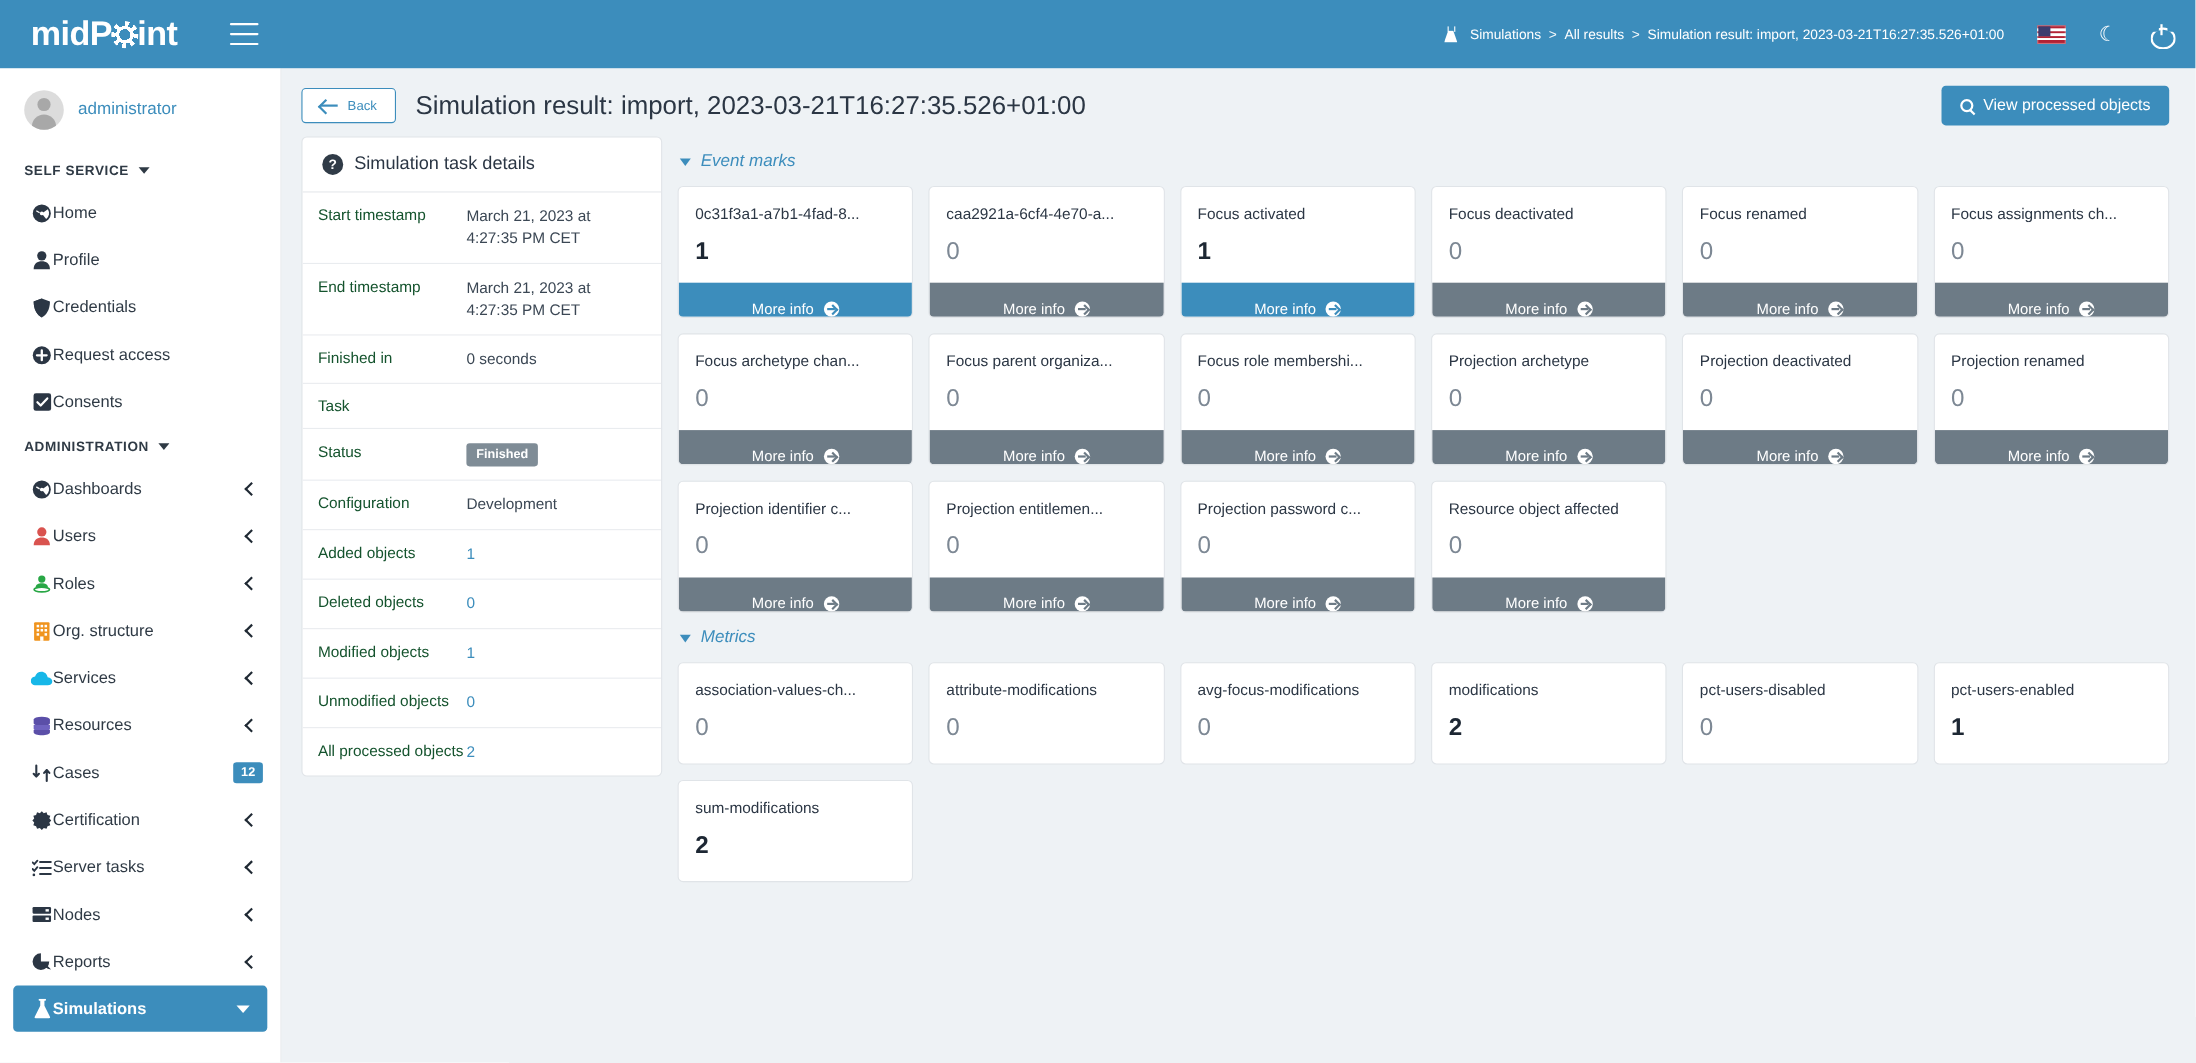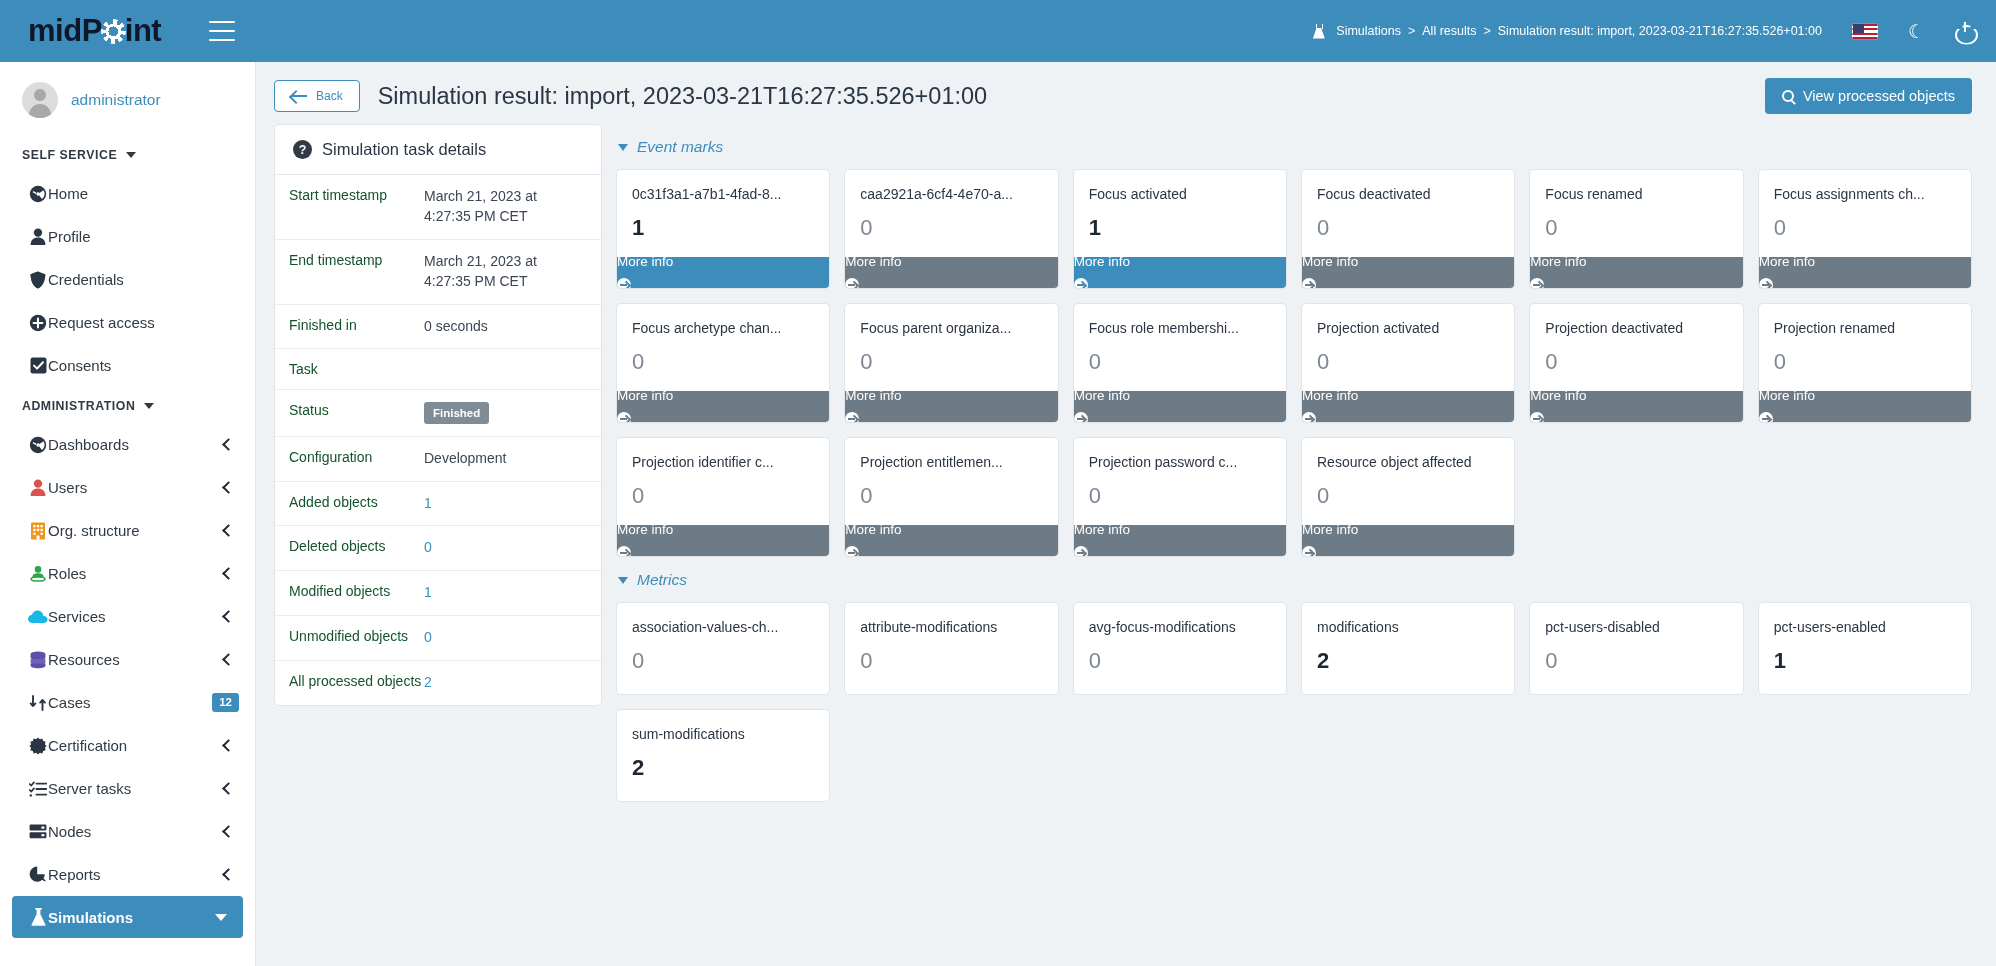--- a/index.html
+++ b/index.html
@@ -18,21 +18,21 @@
 
   
   .topbar {
     height: 62px; min-height: 62px;
     background: #3c8dbc;
     display: flex; align-items: center;
     padding: 0 22px 0 28px;
     position: relative;
   }
   .logo {
-    color: #0f172a; font-size: 31px; font-weight: bold;
+    color: #ffffff; font-size: 31px; font-weight: bold;
     letter-spacing: -0.5px; display: flex; align-items: center;
   }
   .logo .gearo {
     display: inline-block; width: 21px; height: 21px;
     border-radius: 50%;
     background:
       radial-gradient(circle, #3c8dbc 0 5px, #ffffff 5px 8px, #3c8dbc 8px);
     position: relative; margin: 0 1px;
     vertical-align: middle;
   }
@@ -244,22 +244,22 @@
   .card .cname {
     font-size: 14px; color: #2b3644; padding: 16px 15px 0 15px;
     white-space: nowrap; overflow: hidden; text-overflow: ellipsis;
   }
   .card .cval {
     font-size: 22px; padding: 13px 15px 16px 15px; color:#7d8894; font-weight: 400;
   }
   .card .cval.hot { color:#1d2733; font-weight: bold; }
   .card .mbtn {
     margin-top:auto; background:#6d7b86; color:#fff; border:none;
-    display:flex; align-items:flex-start; justify-content:center; gap:9px;
-    height: 31px; font-size: 13.5px; cursor:pointer; width:100%;flex-direction:column;
+    display:flex; align-items:flex-end; justify-content:center; gap:9px;
+    height: 31px; font-size: 13.5px; cursor:pointer; width:100%;
   }
   .card .mbtn.blue { background:#3c8dbc; }
   .arr-circ {
     width: 14px;height:14px;border-radius:50%;background:#fff;position:relative;flex-shrink:0;
   }
   .arr-circ::before{
     content:""; position:absolute; left:3px; top:6px; width:7px;height:2px;background:#6d7b86;
   }
   .arr-circ::after{
     content:""; position:absolute; left:5.5px; top:4.2px; width:4.5px;height:4.5px;
@@ -383,20 +383,31 @@
         <span class="chev-l"></span>
       </div>
       <div class="navitem">
         <span class="ic">
             <svg width="16" height="17" viewBox="0 0 16 17">
               <circle cx="8" cy="4.6" r="4.2" fill="#d9534f"></circle>
               <path d="M0.6 17 C0.6 11.6 4 9.6 8 9.6 C12 9.6 15.4 11.6 15.4 17 Z" fill="#d9534f"></path>
             </svg>
           </span>
         <span class="label">Users</span>
+        <span class="chev-l"></span>
+      </div>
+      <div class="navitem">
+        <span class="ic">
+            <svg width="18" height="18" viewBox="0 0 18 18">
+              <circle cx="9" cy="4.4" r="3.3" fill="#28a745"></circle>
+              <path d="M3.4 12 C3.4 9.2 6 8.2 9 8.2 C12 8.2 14.6 9.2 14.6 12 Z" fill="#28a745"></path>
+              <ellipse cx="9" cy="14" rx="7" ry="2.1" fill="none" stroke="#28a745" stroke-width="1.5"></ellipse>
+            </svg>
+          </span>
+        <span class="label">Roles</span>
         <span class="chev-l"></span>
       </div>
       <div class="navitem">
         <span class="ic">
             <svg width="16" height="18" viewBox="0 0 16 18">
               <rect x="1" y="0.6" width="14" height="17" rx="1" fill="#f0941e"></rect>
               <g fill="#fff">
                 <rect x="3.3" y="3" width="2.3" height="2.3"></rect>
                 <rect x="6.9" y="3" width="2.3" height="2.3"></rect>
                 <rect x="10.5" y="3" width="2.3" height="2.3"></rect>
@@ -407,31 +418,20 @@
                 <rect x="10.5" y="10.6" width="2.3" height="2.3"></rect>
                 <rect x="6.5" y="13.6" width="3" height="4"></rect>
               </g>
             </svg>
           </span>
         <span class="label">Org. structure</span>
         <span class="chev-l"></span>
       </div>
       <div class="navitem">
         <span class="ic">
-            <svg width="18" height="18" viewBox="0 0 18 18">
-              <circle cx="9" cy="4.4" r="3.3" fill="#28a745"></circle>
-              <path d="M3.4 12 C3.4 9.2 6 8.2 9 8.2 C12 8.2 14.6 9.2 14.6 12 Z" fill="#28a745"></path>
-              <ellipse cx="9" cy="14" rx="7" ry="2.1" fill="none" stroke="#28a745" stroke-width="1.5"></ellipse>
-            </svg>
-          </span>
-        <span class="label">Roles</span>
-        <span class="chev-l"></span>
-      </div>
-      <div class="navitem">
-        <span class="ic">
             <svg width="20" height="14" viewBox="0 0 20 14">
               <path d="M4.6 13 C1.9 13 0 11.2 0 9 C0 6.9 1.7 5.2 3.9 5.1 C4.5 2.4 6.9 0.6 9.6 0.6 C12.6 0.6 15 2.8 15.3 5.7 C17.9 5.9 19.6 7.6 19.6 9.5 C19.6 11.6 17.8 13 15.4 13 Z" fill="#17b7e8"></path>
             </svg>
           </span>
         <span class="label">Services</span>
         <span class="chev-l"></span>
       </div>
       <div class="navitem">
         <span class="ic">
             <svg width="18" height="18" viewBox="0 0 18 18">
@@ -654,21 +654,21 @@
               </div>
               <div class="card">
                 <div class="cname">Focus role membershi...</div>
                 <div class="cval">0</div>
                 <button class="mbtn">
                   <span>More info</span>
                   <span class="arr-circ"></span>
                 </button>
               </div>
               <div class="card">
-                <div class="cname">Projection activated</div>
+                <div class="cname">Projection archetype</div>
                 <div class="cval">0</div>
                 <button class="mbtn">
                   <span>More info</span>
                   <span class="arr-circ"></span>
                 </button>
               </div>
               <div class="card">
                 <div class="cname">Projection deactivated</div>
                 <div class="cval">0</div>
                 <button class="mbtn">

